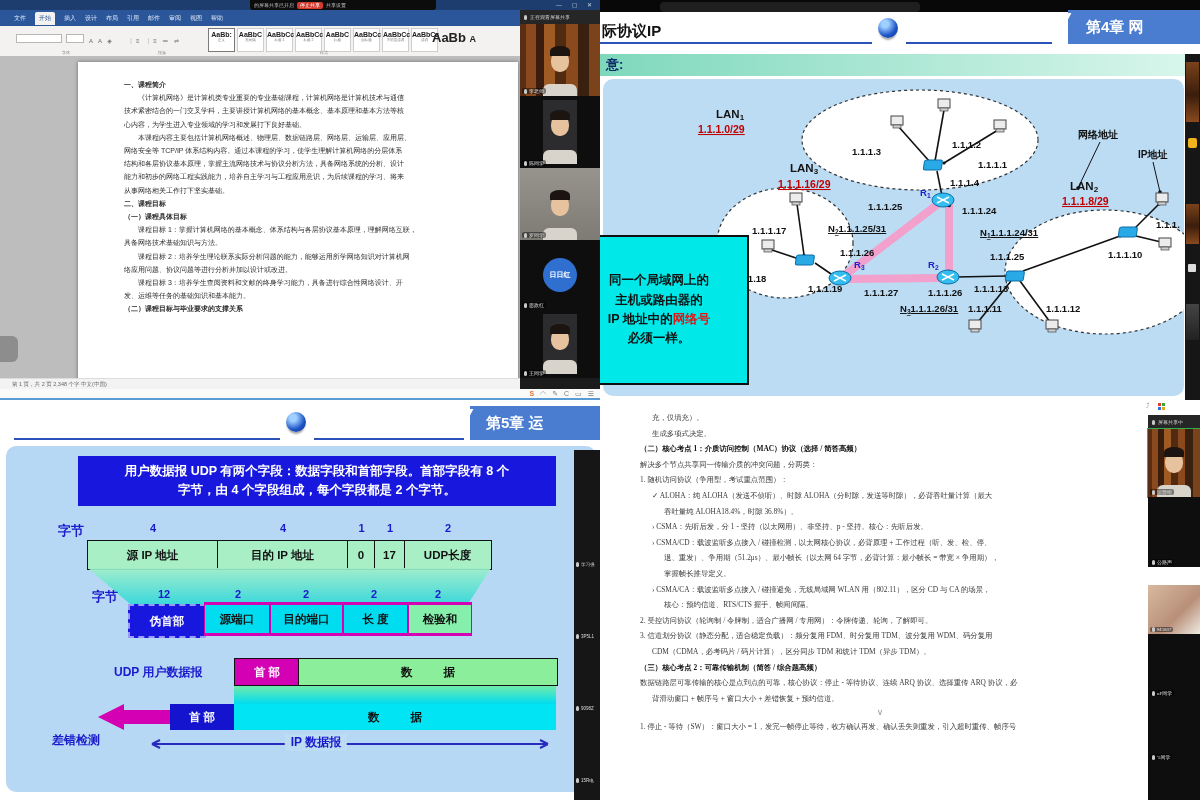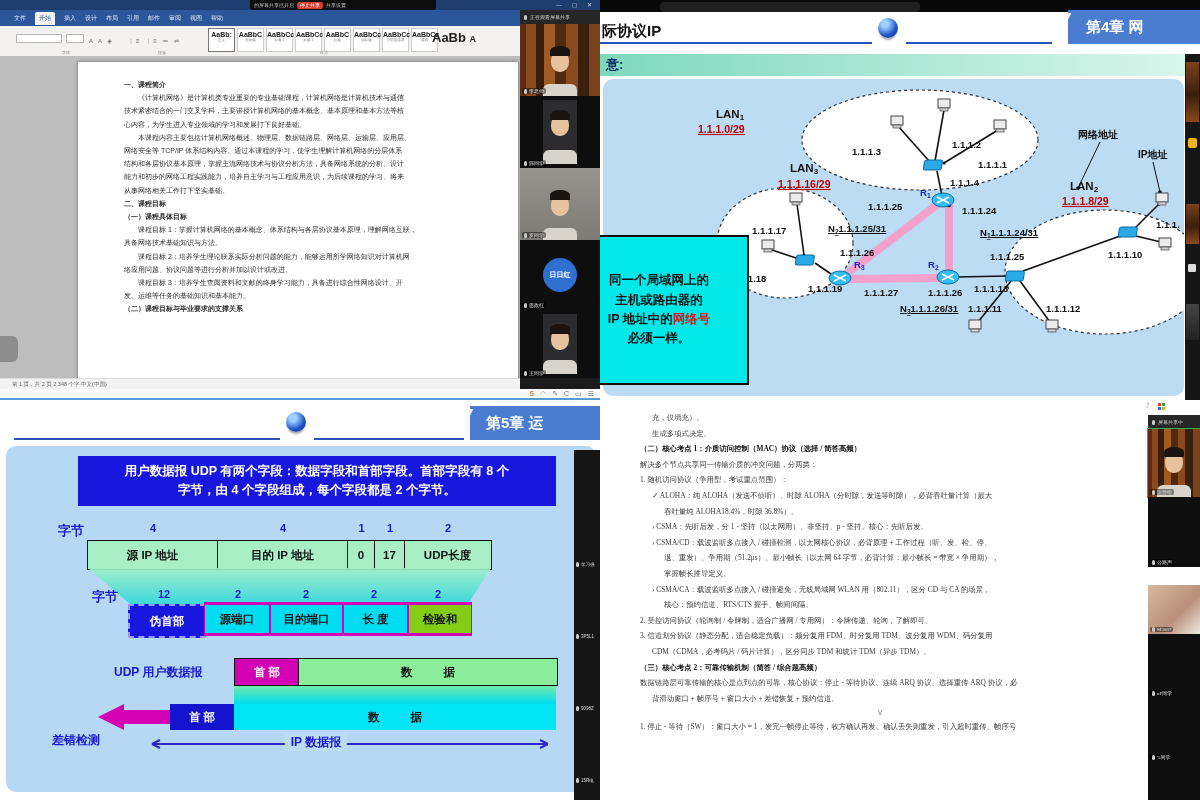--- a/index.html
+++ b/index.html
@@ -466,21 +466,21 @@
           <span class="unum" style="left: 158px; top: 142px;">12</span>
           <span class="unum" style="left: 232px; top: 142px;">2</span>
           <span class="unum" style="left: 300px; top: 142px;">2</span>
           <span class="unum" style="left: 368px; top: 142px;">2</span>
           <span class="unum" style="left: 432px; top: 142px;">2</span>
           <div class="ucell" style="left: 122px; top: 158px; width: 74px; height: 30px; background: rgb(23, 23, 221); color: rgb(255, 255, 255); font-size: 11.5px; border: 2px dashed rgb(154, 154, 248);">伪首部</div>
           <div class="abs" style="left: 198px; top: 156px; width: 268px; height: 34px; background: rgb(212, 0, 180); display: flex; align-items: center; justify-content: center; gap: 2px; padding: 0px;">
             <div class="ucell" style="position: static; width: 64px; height: 28px; background: rgb(0, 220, 240); color: rgb(17, 17, 17); font-size: 11.5px;">源端口</div>
             <div class="ucell" style="position: static; width: 71px; height: 28px; background: rgb(0, 220, 240); color: rgb(17, 17, 17); font-size: 11.5px;">目的端口</div>
             <div class="ucell" style="position: static; width: 63px; height: 28px; background: rgb(0, 220, 240); color: rgb(17, 17, 17); font-size: 11.5px;">长 度</div>
-            <div class="ucell" style="position: static; width: 62px; height: 28px; background: #84cc16; color: rgb(17, 17, 17); font-size: 11.5px;">检验和</div>
+            <div class="ucell" style="position: static; width: 62px; height: 28px; background: #86efac; color: rgb(17, 17, 17); font-size: 11.5px;">检验和</div>
           </div>
           <span class="ulab" style="left: 108px; top: 218px; font-size: 12px;">UDP 用户数据报</span>
           <div class="ucell" style="left: 228px; top: 212px; width: 64px; height: 26px; background: rgb(212, 0, 180); color: rgb(255, 255, 255); font-size: 11.5px; border: 1px solid rgb(17, 17, 17);">首 部</div>
           <div class="ucell" style="left: 292px; top: 212px; width: 258px; height: 26px; background: rgb(138, 238, 154); color: rgb(17, 17, 17); font-size: 11.5px; border: 1px solid rgb(17, 17, 17); letter-spacing: 14px; text-indent: 14px;">数 据</div>
           <div class="ucell" style="left: 164px; top: 258px; width: 64px; height: 26px; background: rgb(20, 20, 207); color: rgb(255, 255, 255); font-size: 11.5px;">首 部</div>
           <div class="ucell" style="left: 228px; top: 258px; width: 322px; height: 26px; background: rgb(0, 228, 244); color: rgb(17, 17, 17); font-size: 11.5px; letter-spacing: 14px; text-indent: 14px;">数 据</div>
           <span class="ulab" style="left: 46px; top: 286px; font-size: 12px;">差错检测</span>
           <span class="ulab" style="left: 310px; top: 288px; font-size: 12px; background: rgb(188, 220, 244); padding: 0px 6px; transform: translateX(-50%);">IP 数据报</span>
         </div>
     </div>

